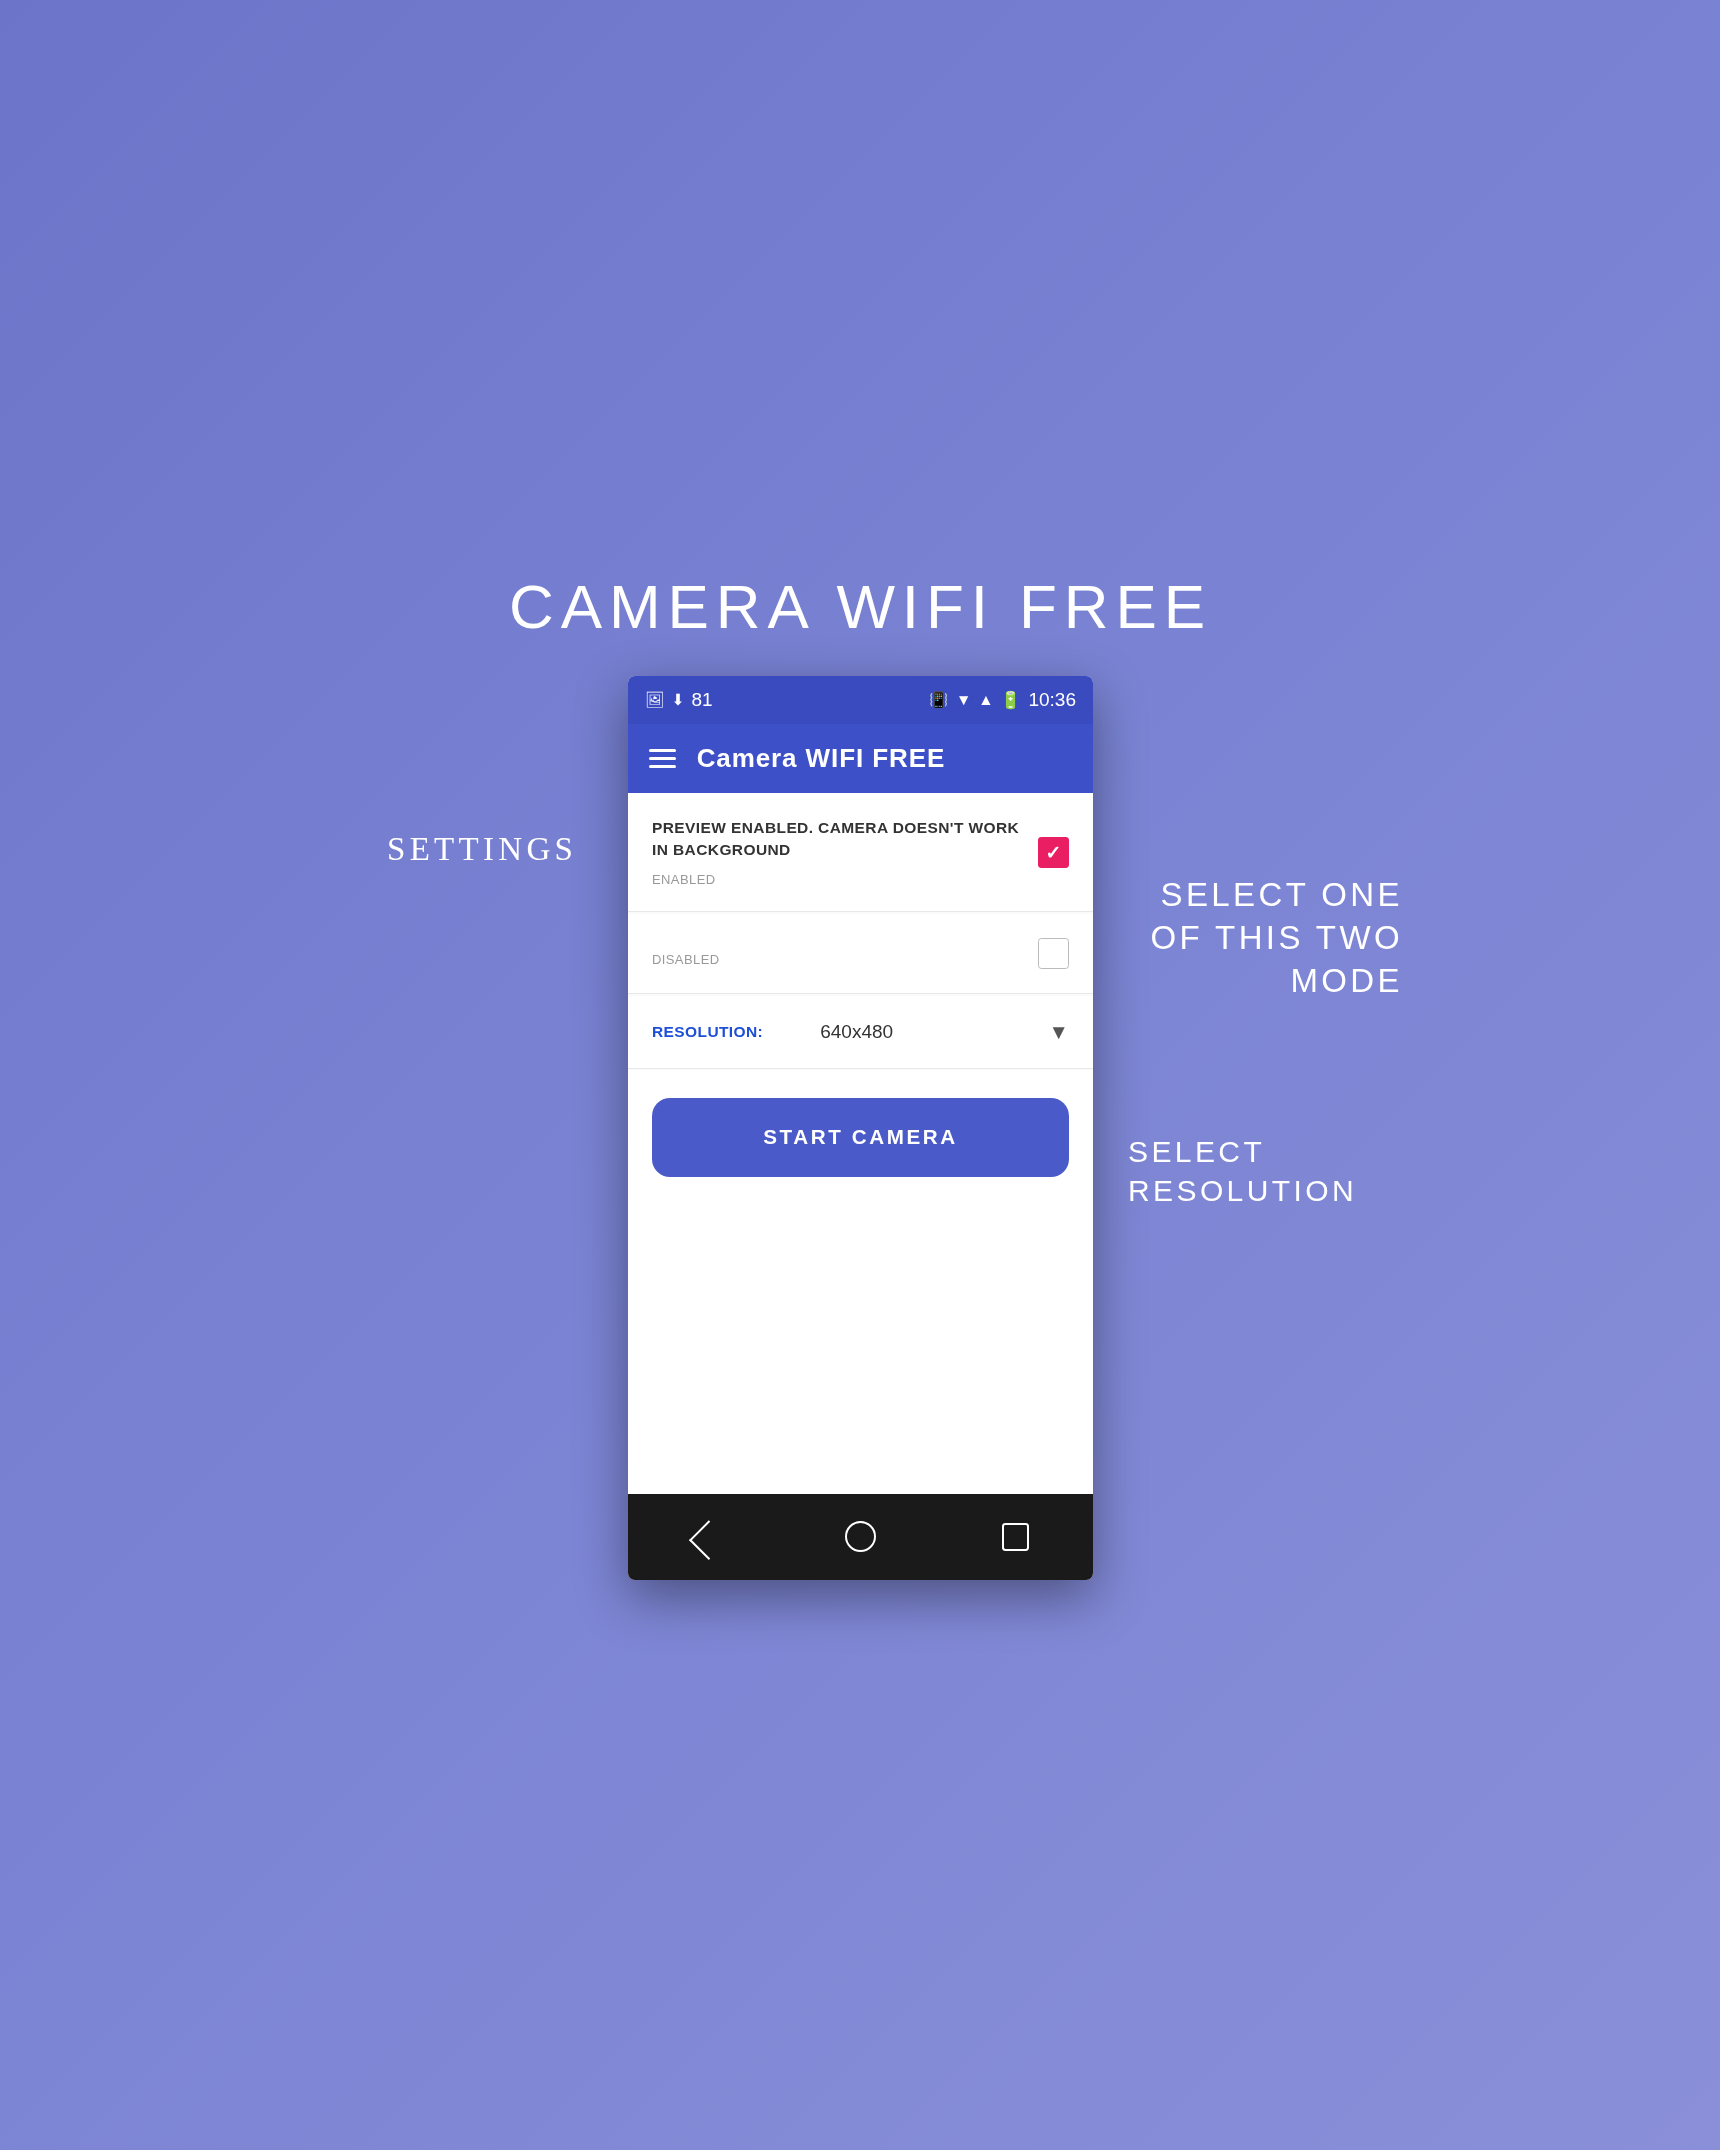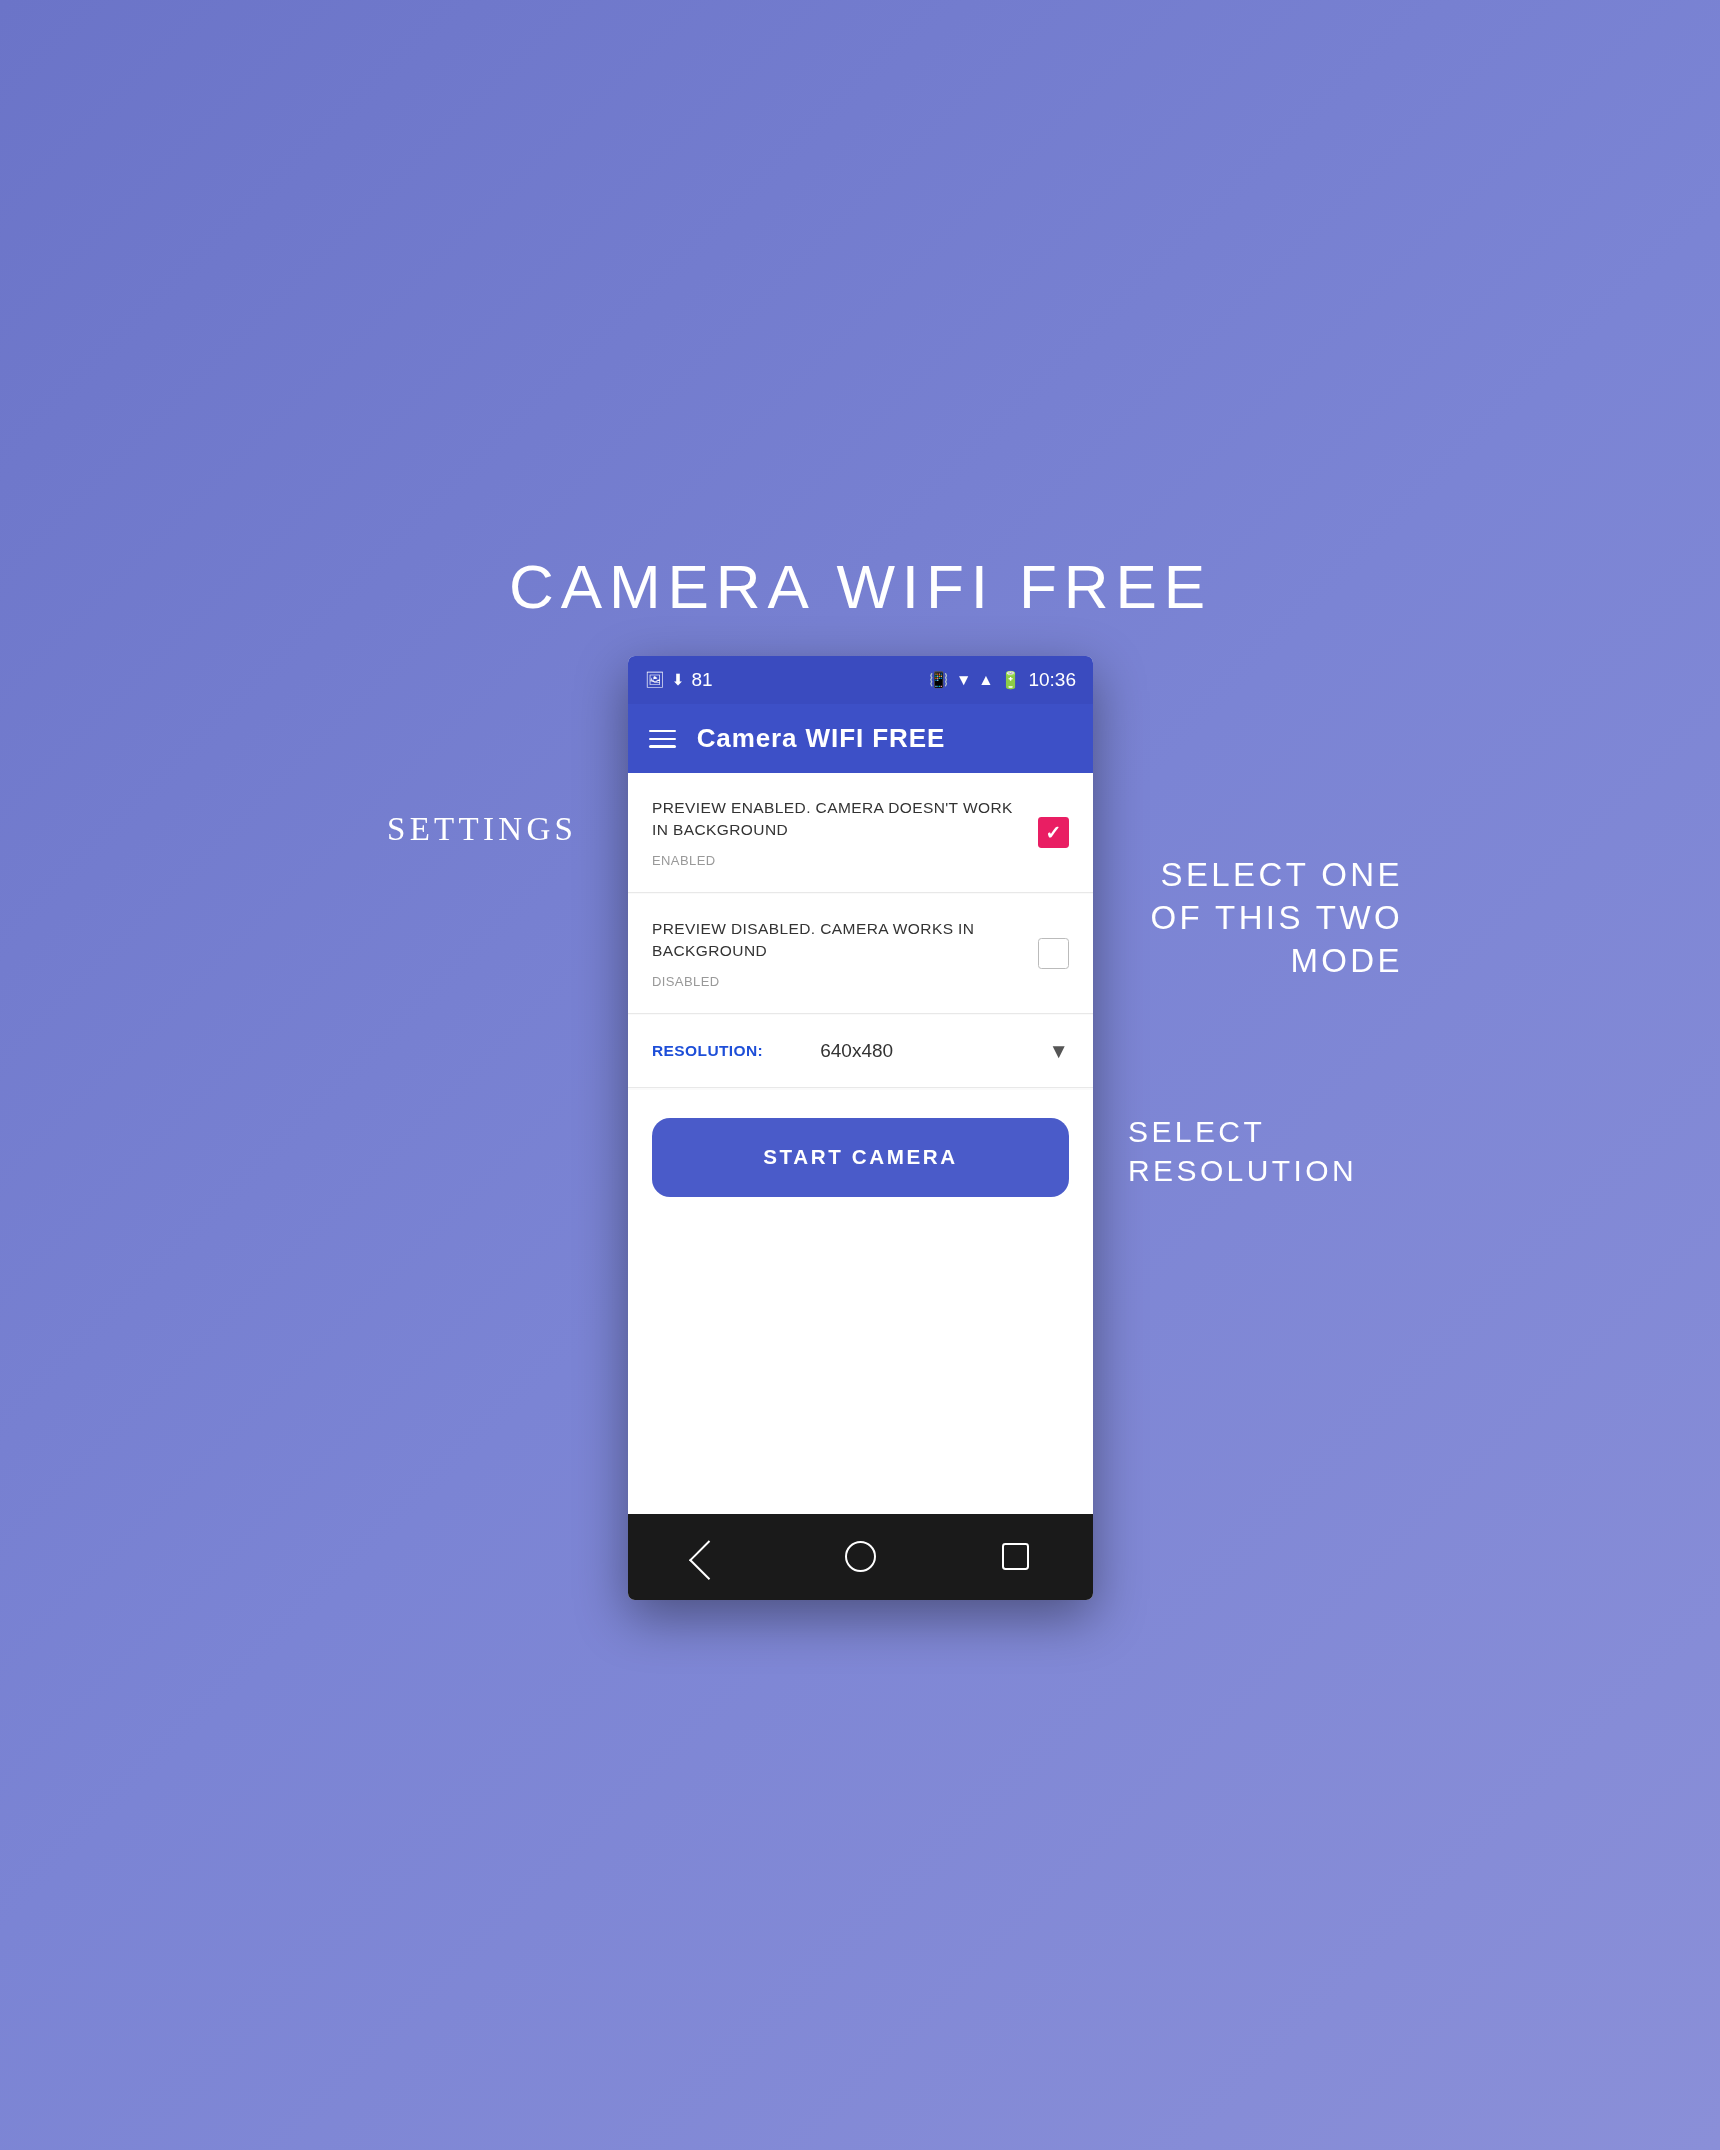--- a/index.html
+++ b/index.html
@@ -167,21 +167,21 @@
       margin-bottom: 1.7px;
     }
 
     .settings-item-text {
       flex: 1;
       padding-right: 17px;
     }
 
     .settings-item-title {
       font-size: 15.5px;
-      font-weight: 400;
+      font-weight: 700;
       color: #333;
       letter-spacing: 0.4px;
       line-height: 1.4;
       text-transform: uppercase;
     }
 
     .settings-item-subtitle {
       font-size: 13px;
       color: #999;
       margin-top: 12px;
@@ -357,21 +357,20 @@
       <div class="settings-item">
         <div class="settings-item-text">
           <div class="settings-item-title">PREVIEW ENABLED. CAMERA DOESN'T WORK IN BACKGROUND</div>
           <div class="settings-item-subtitle">ENABLED</div>
         </div>
         <div class="checkbox-checked"></div>
       </div>
 
       <div class="settings-item">
         <div class="settings-item-text">
-          <div class="settings-item-title">PREVIEW DISABLED. CAMERA WORKS IN BACKGROUND</div>
           <div class="settings-item-subtitle">DISABLED</div>
         </div>
         <div class="checkbox-unchecked"></div>
       </div>
 
       <div class="resolution-row">
         <span class="resolution-label">RESOLUTION:</span>
         <div class="resolution-select">
           <span class="resolution-value">640x480</span>
           <span class="dropdown-arrow">▼</span>

